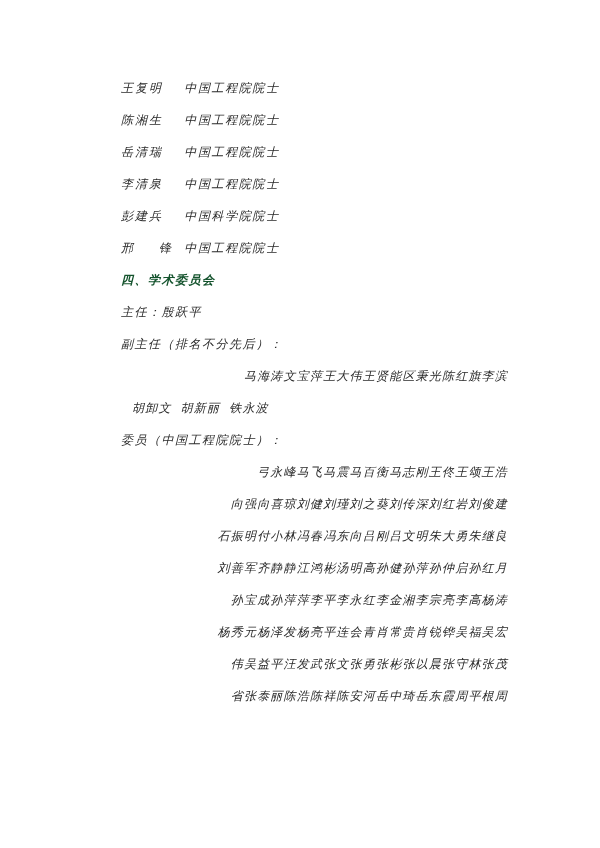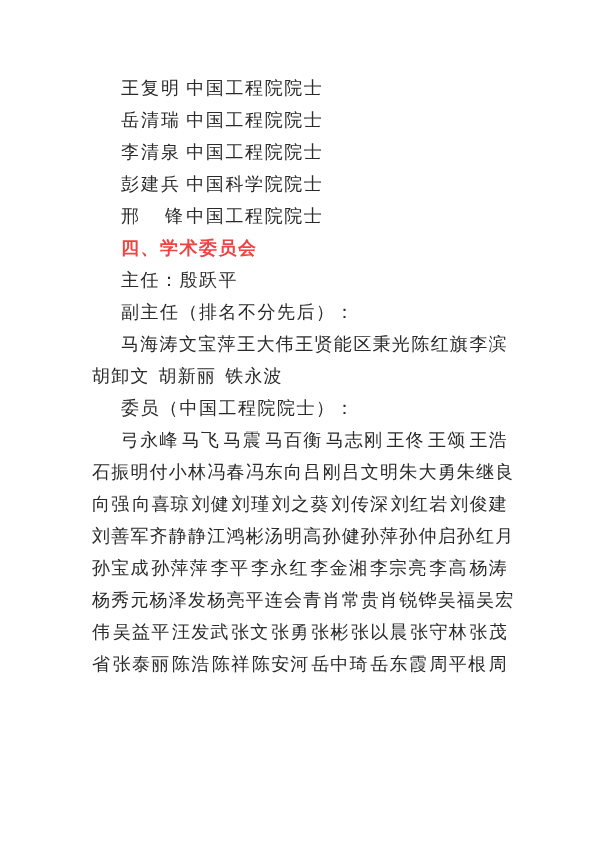--- a/index.html
+++ b/index.html
@@ -17,55 +17,61 @@
     }
     .page {
       position: absolute;
       left: 92px;
       top: 72px;
       width: 416px;
     }
     .line {
       height: 32px;
       line-height: 32px;
-      font-size: 18px;
+      font-size: 12px;
       white-space: nowrap;
       letter-spacing: 1.5px;
+      font-style: italic;
     }
     .indent { padding-left: 29px; }
     .heading {
       font-family: "DejaVu Sans", "Liberation Sans", sans-serif;
       font-weight: bold;
-      color: #ef4444;
+      color: #14532d;
     }
     .name-row {
       display: flex;
-      justify-content: space-between;
+      justify-content: flex-end;
       letter-spacing: 1.2px;
     }
     .name-row.last {
       justify-content: flex-start;
       gap: 9px;
+      margin-left: 40px;
     }
     .person .nm {
       display: inline-block;
       width: 58px;
       letter-spacing: 2px;
     }
     .person .nm.spaced { letter-spacing: 0; }
     .person .nm.spaced .c2 { margin-left: 26px; }
     .person .title { letter-spacing: 1.6px; }
   </style>
 </head>
 <body>
 
 <div class="page">
 
   <div class="line indent person">
     <span class="nm">王复明</span>
+    <span class="title">中国工程院院士</span>
+  </div>
+  <div class="line indent person">
+    <span class="nm">陈湘生</span>
     <span class="title">中国工程院院士</span>
   </div>
   <div class="line indent person">
     <span class="nm">岳清瑞</span>
     <span class="title">中国工程院院士</span>
   </div>
   <div class="line indent person">
     <span class="nm">李清泉</span>
     <span class="title">中国工程院院士</span>
   </div>
@@ -107,38 +113,38 @@
       <span>弓永峰</span>
       <span>马飞</span>
       <span>马震</span>
       <span>马百衡</span>
       <span>马志刚</span>
       <span>王佟</span>
       <span>王颂</span>
       <span>王浩</span>
     </div>
   <div class="line name-row">
+      <span>向强</span>
+      <span>向喜琼</span>
+      <span>刘健</span>
+      <span>刘瑾</span>
+      <span>刘之葵</span>
+      <span>刘传深</span>
+      <span>刘红岩</span>
+      <span>刘俊建</span>
+    </div>
+  <div class="line name-row">
       <span>石振明</span>
       <span>付小林</span>
       <span>冯春</span>
       <span>冯东向</span>
       <span>吕刚</span>
       <span>吕文明</span>
       <span>朱大勇</span>
       <span>朱继良</span>
-    </div>
-  <div class="line name-row">
-      <span>向强</span>
-      <span>向喜琼</span>
-      <span>刘健</span>
-      <span>刘瑾</span>
-      <span>刘之葵</span>
-      <span>刘传深</span>
-      <span>刘红岩</span>
-      <span>刘俊建</span>
     </div>
   <div class="line name-row">
       <span>刘善军</span>
       <span>齐静静</span>
       <span>江鸿彬</span>
       <span>汤明高</span>
       <span>孙健</span>
       <span>孙萍</span>
       <span>孙仲启</span>
       <span>孙红月</span>

